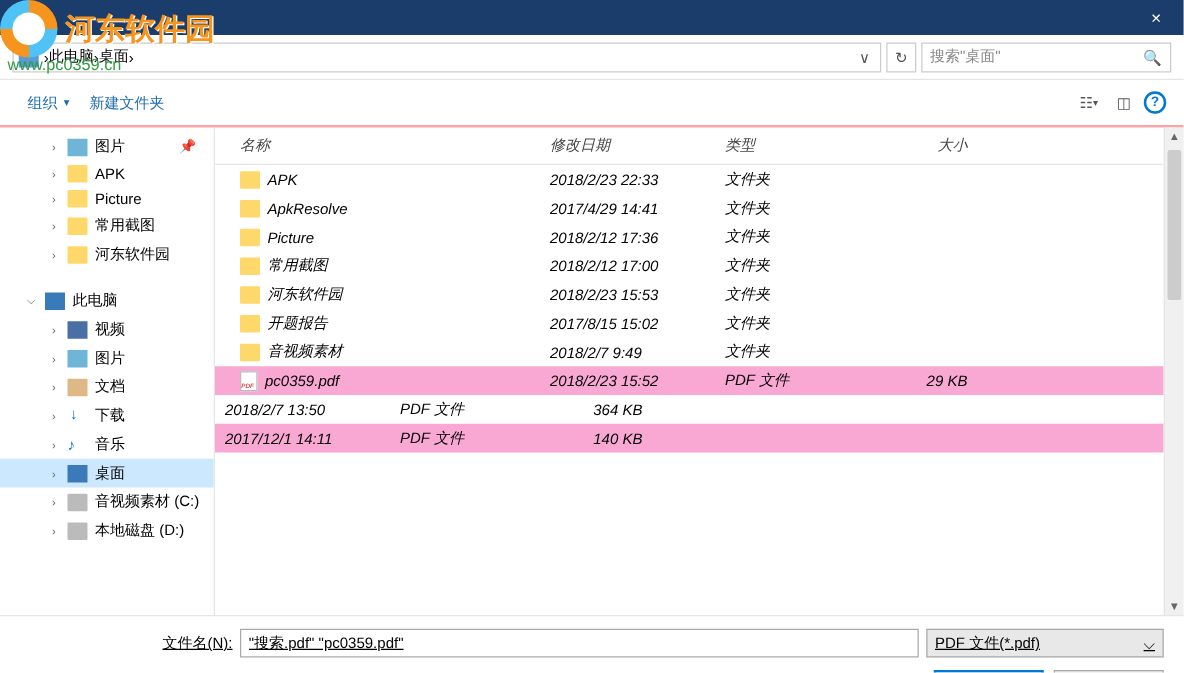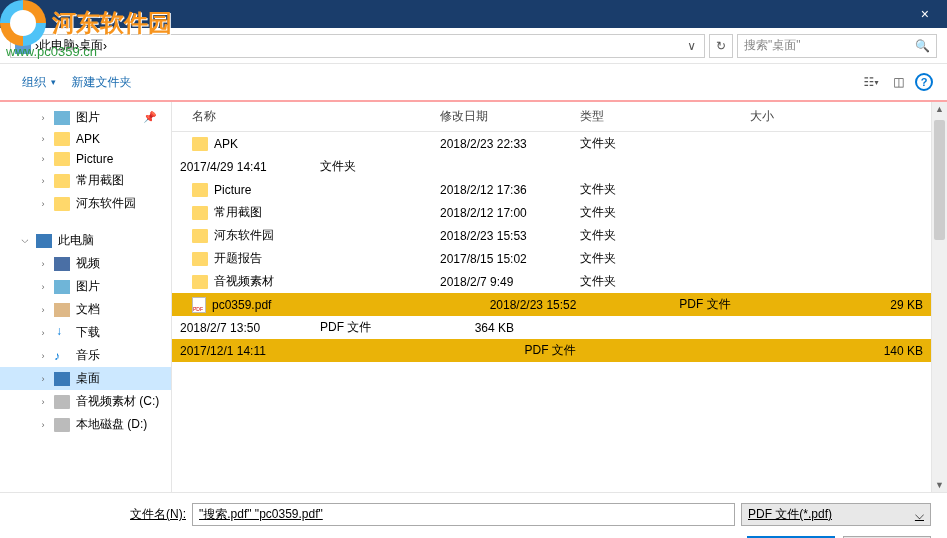--- a/index.html
+++ b/index.html
@@ -45,27 +45,27 @@
     .ficon.down { background: #fff; position: relative; }
     .ficon.down::after { content:"↓"; color:#0078d7; font-weight:bold; position:absolute; left:2px; top:-2px; }
     .ficon.music { background: #fff; }
     .ficon.music::after { content:"♪"; color:#0078d7; font-weight:bold; }
     .ficon.desk { background: #3a7ab8; }
     .ficon.disk { background: #bbb; border-radius: 1px; }
     .pin { color: #6b8fb5; font-size: 11px; margin-left: auto; margin-right: 10px; }
     
     .filelist { flex: 1; overflow-y: auto; }
     .fl-header { display: flex; border-bottom: 1px solid #e5e5e5; padding: 6px 0; color: #444; }
-    .fl-header > div, .fl-row > div { padding: 0 8px; }
+    .fl-header > div, .fl-row > div { padding: 0 8px; font-style: italic; }
     .col-name { width: 260px; padding-left: 20px !important; }
     .col-date { width: 140px; }
     .col-type { width: 110px; }
     .col-size { width: 100px; text-align: right; }
     .fl-row { display: flex; align-items: center; padding: 3px 0; cursor: pointer; }
-    .fl-row.selected { background: #eab308; justify-content: space-between; }
+    .fl-row.selected { background: #f9a8d4; }
     .fl-row .col-name { display: flex; align-items: center; gap: 6px; }
     .row-icon { width: 16px; height: 14px; display: inline-block; }
     .row-icon.folder { background: #ffd86b; border-radius: 1px; }
     .row-icon.pdf { background: #fff; border: 1px solid #bbb; position: relative; width: 14px; height: 16px; }
     .row-icon.pdf::after { content:"PDF"; font-size:5px; color:#c00; position:absolute; bottom:0; left:0; }
     
     .footer { padding: 10px 16px; border-top: 1px solid #e5e5e5; }
     .fname-row { display: flex; align-items: center; gap: 6px; margin-bottom: 10px; text-decoration: underline; }
     .fname-label { width: 170px; text-align: right; }
     .fname-input { flex: 1; height: 23px; border: 1px solid #aaa; padding: 0 6px; }
@@ -213,20 +213,24 @@
         <div class="fl-row">
           <div class="col-name">
             <span class="row-icon folder"></span>
             <span>APK</span>
           </div>
           <div class="col-date">2018/2/23 22:33</div>
           <div class="col-type">文件夹</div>
           <div class="col-size"></div>
         </div>
         <div class="fl-row">
+          <div class="col-name">
+            <span class="row-icon folder"></span>
+            <span>ApkResolve</span>
+          </div>
           <div class="col-date">2017/4/29 14:41</div>
           <div class="col-type">文件夹</div>
           <div class="col-size"></div>
         </div>
         <div class="fl-row">
           <div class="col-name">
             <span class="row-icon folder"></span>
             <span>Picture</span>
           </div>
           <div class="col-date">2018/2/12 17:36</div>

